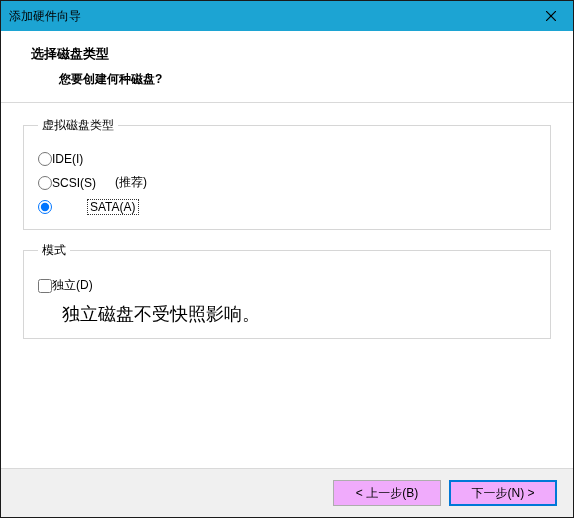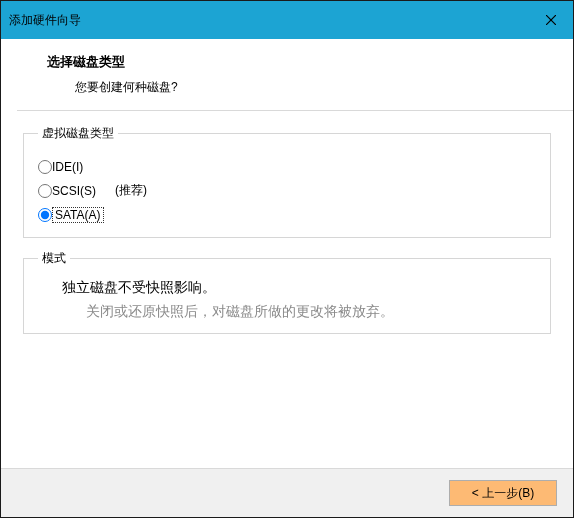--- a/index.html
+++ b/index.html
@@ -13,21 +13,21 @@
   .window {
     width: 574px;
     height: 518px;
     border: 1px solid #1a1a1a;
     box-sizing: border-box;
     display: flex;
     flex-direction: column;
     background: #ffffff;
   }
   .titlebar {
-    height: 38px;
+    height: 30px;
     background: #1ca4d3;
     display: flex;
     align-items: center;
     justify-content: space-between;
     padding: 0 0 0 8px;
     color: #000000;
   }
   .titlebar .title {
     font-size: 12px;
   }
@@ -36,31 +36,31 @@
     height: 30px;
     display: flex;
     align-items: center;
     justify-content: center;
     font-size: 14px;
     cursor: pointer;
   }
   .header-area {
     padding: 14px 20px 14px 30px;
     border-bottom: 1px solid #d9d9d9;
-    margin-left: 16px;
   }
   .header-area .main-heading {
     font-weight: bold;
     font-size: 13px;
     color: #000;
   }
   .header-area .sub-heading {
     font-size: 12px;
     padding: 8px 0 0 28px;
     color: #000;
+    font-weight: bold;
   }
   .content {
     flex: 1;
     padding: 14px 22px 10px 22px;
   }
   fieldset.group {
     border: 1px solid #d6d6d6;
     margin: 0 0 12px 0;
     padding: 10px 14px 6px 14px;
   }
@@ -79,26 +79,27 @@
     height: 14px;
     margin: 0;
   }
   .radio-row.disabled,
   .check-row.disabled,
   .hint.disabled,
   .label.disabled {
     color: #8a8a8a;
   }
   .hint {
-    font-size: 14px;
+    font-size: 18px;
     margin: 2px 0 6px 24px;
   }
   .selected-box {
     border: 1px dotted #333;
     padding: 0 2px;
+    margin-left: 35px;
   }
   .sub-indent {
     margin-left: 24px;
   }
   .recommend {
     margin-left: 19px;
   }
   .footer {
     height: 48px;
     border-top: 1px solid #d9d9d9;
@@ -107,21 +108,21 @@
     justify-content: flex-end;
     padding: 0 16px;
     gap: 8px;
     background: #f0f0f0;
   }
   button.wiz {
     min-width: 108px;
     height: 26px;
     font-family: inherit;
     font-size: 12px;
-    background: #fdba74;
+    background: #f0abfc;
     border: 1px solid #adadad;
     cursor: pointer;
     padding: 0 10px;
   }
   button.wiz.default {
     border: 2px solid #0078d7;
     padding: 0 9px;
   }
 </style>
 </head>
@@ -164,27 +165,31 @@
 
       <div class="radio-row">
         <input type="radio" name="disktype" checked="" style="">
         <span class="label selected-box">SATA(A)</span>
       </div>
     </fieldset>
 
     <fieldset class="group">
       <legend>模式</legend>
 
+      <div class="check-row">
+        <input type="checkbox" style="">
+        <span class="label">独立(D)</span>
+      </div>
       <div class="hint">独立磁盘不受快照影响。</div>
 
       <div class="sub-indent">
 
-        <div class="hint disabled">关闭或还原快照后，对磁盘所做的更改将被放弃。</div>
       </div>
     </fieldset>
 
   </div>
 
   <div class="footer">
     <button class="wiz">&lt; 上一步(B)</button>
+    <button class="wiz default">下一步(N) &gt;</button>
   </div>
 
 </div>
 
 </body></html>

